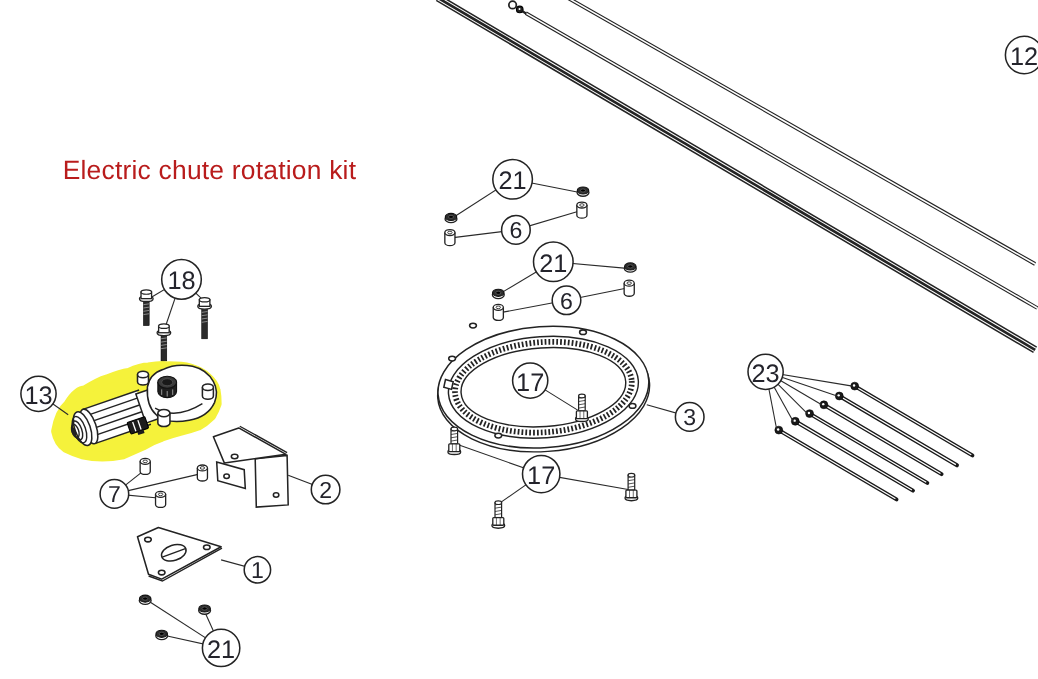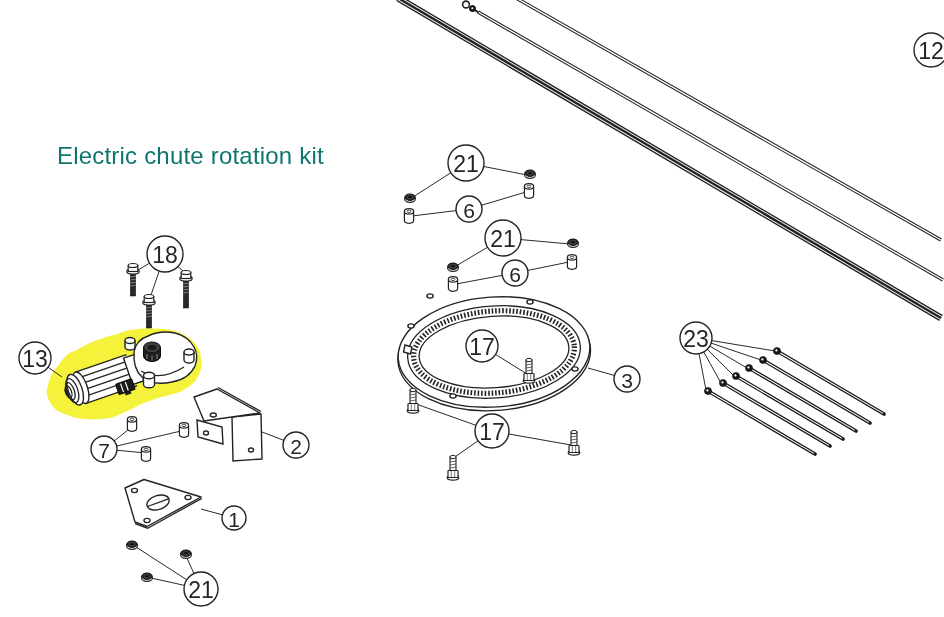--- a/index.html
+++ b/index.html
@@ -1,20 +1,20 @@
 <!DOCTYPE html>
 <html><head>
 <meta charset="utf-8">
 <style>
   html,body{margin:0;padding:0;background:#ffffff;}
   body{width:944px;height:617px;position:relative;overflow:hidden;
        font-family:"Liberation Sans",sans-serif;}
   .stage{position:absolute;left:0;top:0;width:944px;height:617px;}
   svg{position:absolute;left:0;top:0;}
-  .title{position:absolute;left:57px;top:142px;font-size:24px;color:#0f766e;
+  .title{position:absolute;left:57px;top:142px;font-size:24px;color:#b91c1c;
          letter-spacing:.2px;white-space:nowrap;}
   .ln{fill:none;stroke:#232323;stroke-width:1.3;}
   .lnf{fill:#ffffff;stroke:#232323;stroke-width:1.4;}
   text.co{font-family:"Liberation Sans",sans-serif;fill:#24242c;
           text-anchor:middle;dominant-baseline:central;}
 </style>
 </head>
 <body>
 
 <div class="stage">

